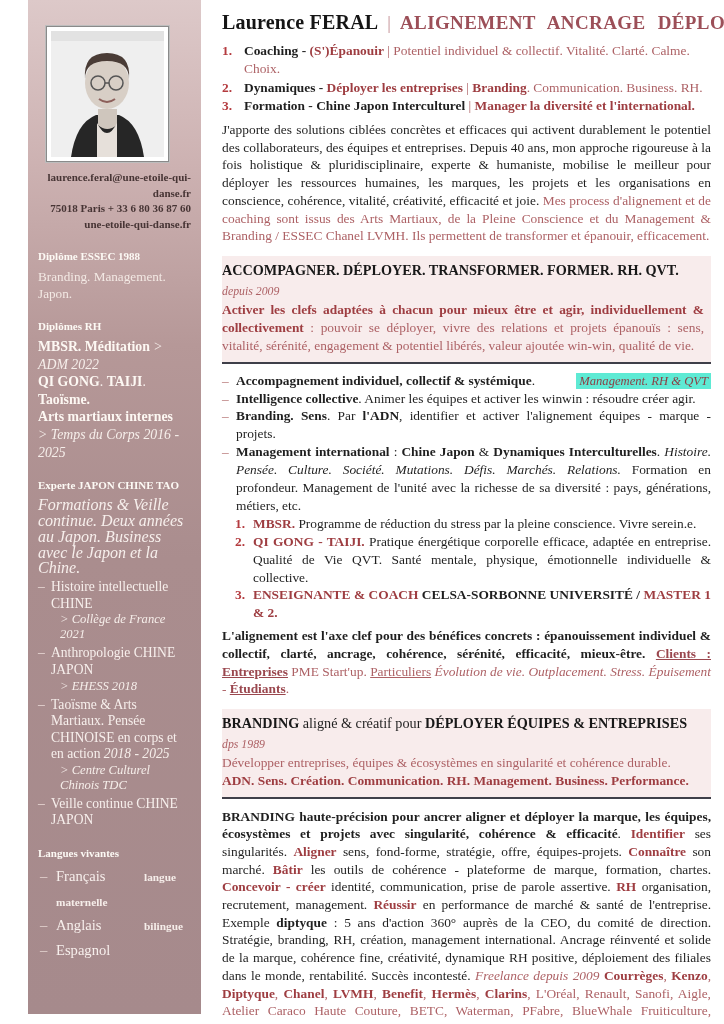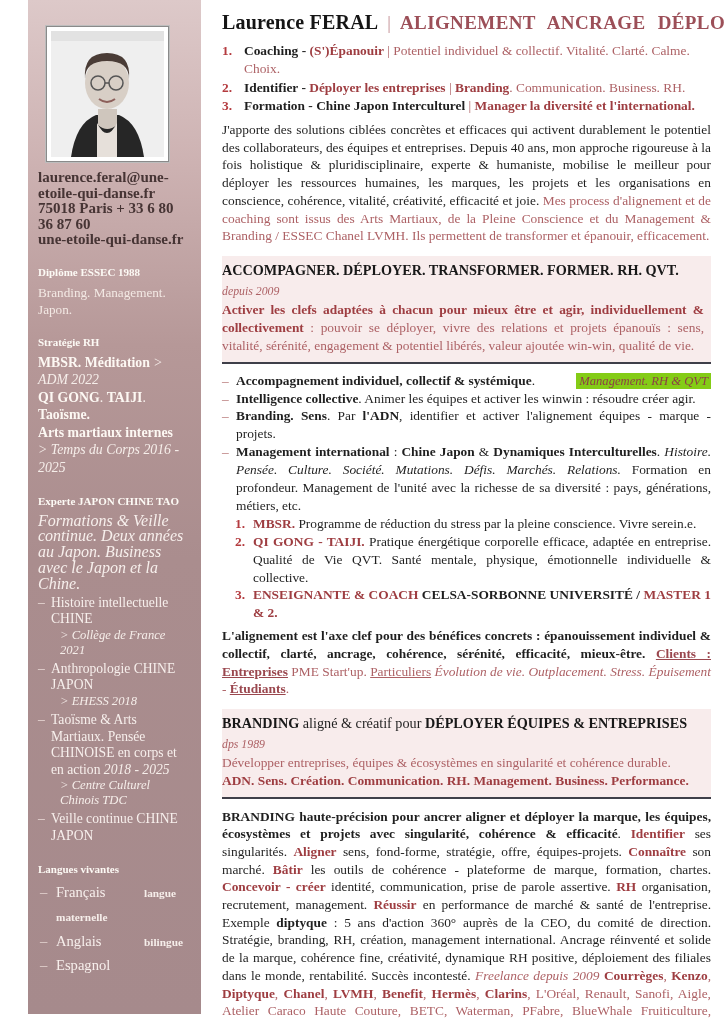--- a/index.html
+++ b/index.html
@@ -15,21 +15,21 @@
   body{font-family:"Liberation Serif","DejaVu Serif",serif;background:#fff;}
   .page{position:relative;width:724px;height:1024px;background:#fff;overflow:hidden;}
 
   
   .sidebar{position:absolute;left:28px;top:0;width:173px;height:1014px;
     background:linear-gradient(180deg,#ddc9c9 0%,#cdb2b2 16%,#b69898 34%,#aa8d8e 55%,#a68a8c 100%);
     color:var(--sideink);padding:24px 10px 0 10px;font-size:13px;line-height:17px;}
   .photo-frame{width:123px;height:136px;margin:2px 0 8px 8px;background:#fff;border:1px solid #8a8a8a;
     padding:4px;box-shadow:0 0 0 1px #bdbdbd;}
   .photo{width:100%;height:100%;display:block;background:#ececec;}
-  .contact{ text-align:left;color:#463434;font-weight:bold;font-size:15px;line-height:15.5px;margin-bottom:14px;}
+  .contact{ text-align:right;color:#463434;font-weight:bold;font-size:11px;line-height:15.5px;margin-bottom:14px;}
   .side-h{color:#fdfaf5;font-weight:bold;font-size:11px;line-height:18px;margin-top:15px;margin-bottom:3px;}
   .side-sub{color:#f3e9e4;font-size:13.2px;}
   .side-line{font-size:13.8px;line-height:17.6px;}
   .side-italic{font-style:italic;font-size:16px;line-height:15.8px;}
   .dash-item{position:relative;padding-left:13px;font-size:13.6px;line-height:16.6px;margin-top:3px;}
   .dash-item::before{content:"–";position:absolute;left:0;top:0;color:#ecdcd8;}
   .dash-sub{font-style:italic;font-size:12.6px;line-height:15px;padding-left:9px;color:#f6eeea;}
   .lang-row{position:relative;padding-left:18px;font-size:14.6px;line-height:23.5px;}
   .lang-row::before{content:"–";position:absolute;left:2px;color:#e7d7d3;}
   .lang-label{display:inline-block;min-width:88px;}
@@ -47,21 +47,21 @@
   .para{text-align:justify;margin-top:5px;}
   .secbox{background:var(--boxbg);margin-top:11px;padding:5px 7px 6px 0;}
   .secbox.b-bottom{border-bottom:2.5px solid var(--boxline);}
   .secbox .hline{font-size:14.2px;line-height:19px;}
   .secbox .bline{text-align:justify;line-height:18.2px;}
   .list{margin-top:8px;}
   .li{position:relative;padding-left:14px;text-align:justify;line-height:17.9px;}
   .li::before{content:"–";position:absolute;left:0;color:#b06a6a;}
   .li-num{position:relative;padding-left:31px;text-align:justify;line-height:17.9px;}
   .li-num .num{position:absolute;left:13px;color:#b43b3f;font-weight:bold;}
-  .tag{float:right;background:#84cc16;font-style:italic;color:#8c3f45;font-size:12.6px;padding:0 3px;line-height:16px;margin-top:1px;}
+  .tag{float:right;background:#5eead4;font-style:italic;color:#8c3f45;font-size:12.6px;padding:0 3px;line-height:16px;margin-top:1px;}
 
   
   .run-k{color:var(--ink);}
   .run-b{color:var(--ink);font-weight:bold;}
   .run-bk{color:#181818;font-weight:bold;}
   .run-i{color:var(--ink);font-style:italic;}
   .run-r{color:var(--pink);}
   .run-rb{color:var(--red);font-weight:bold;}
   .run-ri{color:var(--pink);font-style:italic;}
   .run-rism{color:var(--pink);font-style:italic;font-size:11.8px;}
@@ -94,21 +94,21 @@
     </div>
     <div class="contact">
       <div>laurence.feral@une-etoile-qui-danse.fr</div>
       <div>75018 Paris   + 33 6 80 36 87 60</div>
       <div>une-etoile-qui-danse.fr</div>
     </div>
 
     <div class="side-h">Diplôme ESSEC 1988</div>
     <div class="side-sub">Branding. Management. Japon.</div>
 
-    <div class="side-h">Stratégie RH</div>
+    <div class="side-h">Diplômes RH</div>
     <div class="side-line"><span class="run-wb">MBSR. Méditation </span><span class="run-wi">&gt; ADM  2022</span></div>
     <div class="side-line"><span class="run-wb">QI GONG</span><span class="run-w">.  </span><span class="run-wb">TAIJI</span><span class="run-w">.  </span><span class="run-wb">Taoïsme.</span></div>
     <div class="side-line"><span class="run-wb">Arts martiaux internes</span></div>
     <div class="side-line"><span class="run-wi">&gt; Temps du Corps 2016 - 2025</span></div>
 
     <div class="side-h">Experte JAPON CHINE TAO</div>
     <div class="side-italic">Formations &amp; Veille continue. Deux années au Japon. Business avec le Japon et la Chine.</div>
     <div class="dash-item"><span><span class="run-w">Histoire intellectuelle CHINE</span></span><div class="dash-sub">&gt; Collège de France 2021</div></div>
     <div class="dash-item"><span><span class="run-w">Anthropologie CHINE JAPON</span></span><div class="dash-sub">&gt; EHESS 2018</div></div>
     <div class="dash-item"><span><span class="run-w">Taoïsme &amp; Arts Martiaux. Pensée CHINOISE en corps et en action </span><span class="run-wi">2018 - 2025</span></span><div class="dash-sub">&gt; Centre Culturel Chinois TDC</div></div>
@@ -125,21 +125,21 @@
 
     <div class="title-row">
       <span class="title-name">Laurence FERAL</span>
       <span class="title-sep">|</span>
       <span class="title-tag">ALIGNEMENT ANCRAGE DÉPLOIEMENT</span>
 
     </div>
 
     <div class="top-list">
       <div class="top-item"><span class="top-num">1.</span><span><span class="run-b">Coaching - </span><span class="run-rb">(S')Épanouir</span><span class="run-r"> | </span><span class="run-r">Potentiel individuel &amp; collectif. Vitalité. Clarté. Calme. Choix.</span></span></div>
-      <div class="top-item"><span class="top-num">2.</span><span><span class="run-b">Identifier - </span><span class="run-rb">Déployer les entreprises</span><span class="run-r">  | </span><span class="run-rb">Branding</span><span class="run-r">. Communication. Business. RH.</span></span></div>
+      <div class="top-item"><span class="top-num">2.</span><span><span class="run-b">Dynamiques - </span><span class="run-rb">Déployer les entreprises</span><span class="run-r">  | </span><span class="run-rb">Branding</span><span class="run-r">. Communication. Business. RH.</span></span></div>
       <div class="top-item"><span class="top-num">3.</span><span><span class="run-b">Formation - Chine Japon Interculturel</span><span class="run-r"> | </span><span class="run-rb">Manager la diversité et l'international.</span></span></div>
     </div>
 
     <p class="para"><span class="run-k">J'apporte des solutions ciblées concrètes et efficaces qui activent durablement le potentiel des collaborateurs, des équipes et entreprises.  Depuis 40 ans, mon approche rigoureuse à la fois holistique &amp; pluridisciplinaire, experte &amp; humaniste, mobilise le meilleur pour déployer les ressources humaines, les marques, les projets et les organisations en conscience, cohérence, vitalité, créativité, efficacité et joie</span><span class="run-k">. </span><span class="run-r">Mes process d'alignement et de coaching sont issus des Arts Martiaux, de la Pleine Conscience et du Management &amp; Branding / ESSEC Chanel LVMH. Ils permettent de transformer et épanouir, efficacement.</span></p>
 
     <section class="secbox b-bottom">
       <div class="hline"><span class="run-bk">ACCOMPAGNER. DÉPLOYER. TRANSFORMER. FORMER. RH. QVT.</span><span class="run-rism">  depuis 2009</span></div>
       <div class="bline"><span class="run-rb">Activer les clefs adaptées à chacun pour mieux être et agir, individuellement &amp; collectivement</span><span class="run-r"> : pouvoir se déployer, vivre des relations et projets épanouïs : sens, vitalité, sérénité, engagement &amp; potentiel libérés, valeur ajoutée  win-win, qualité de vie.</span></div>
     </section>
 

